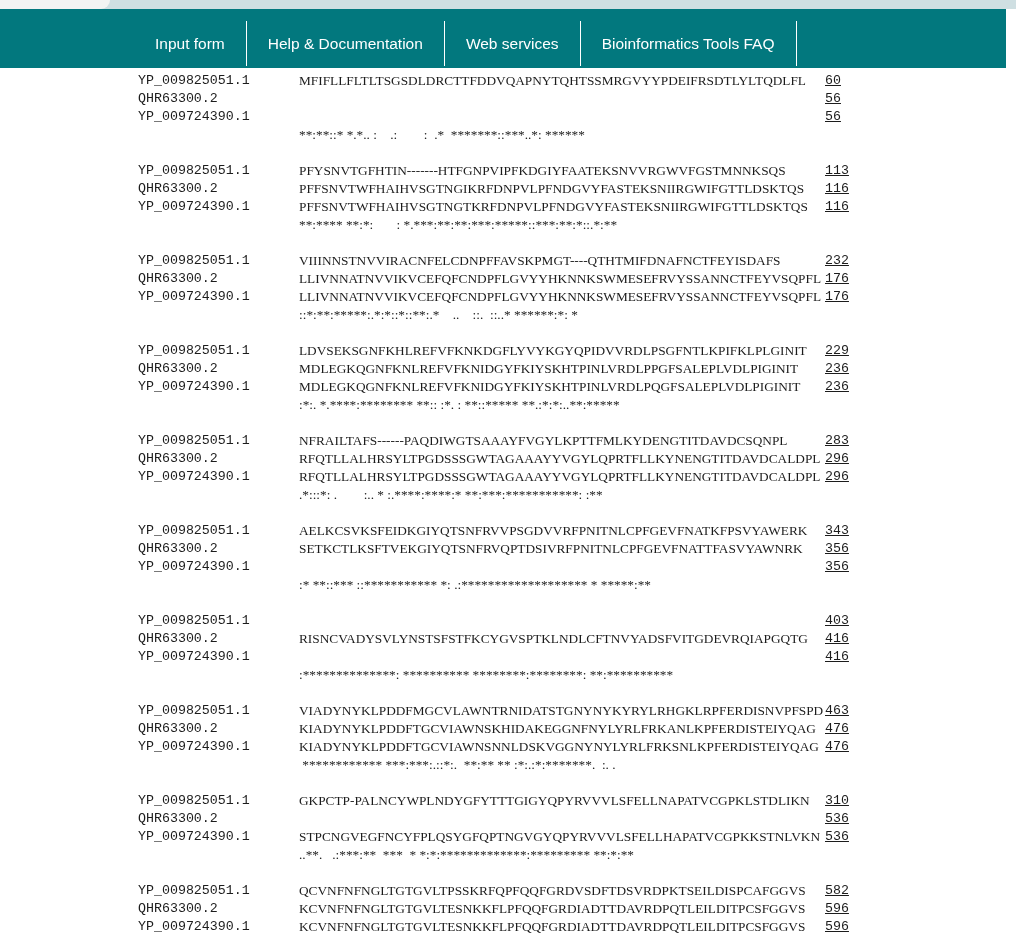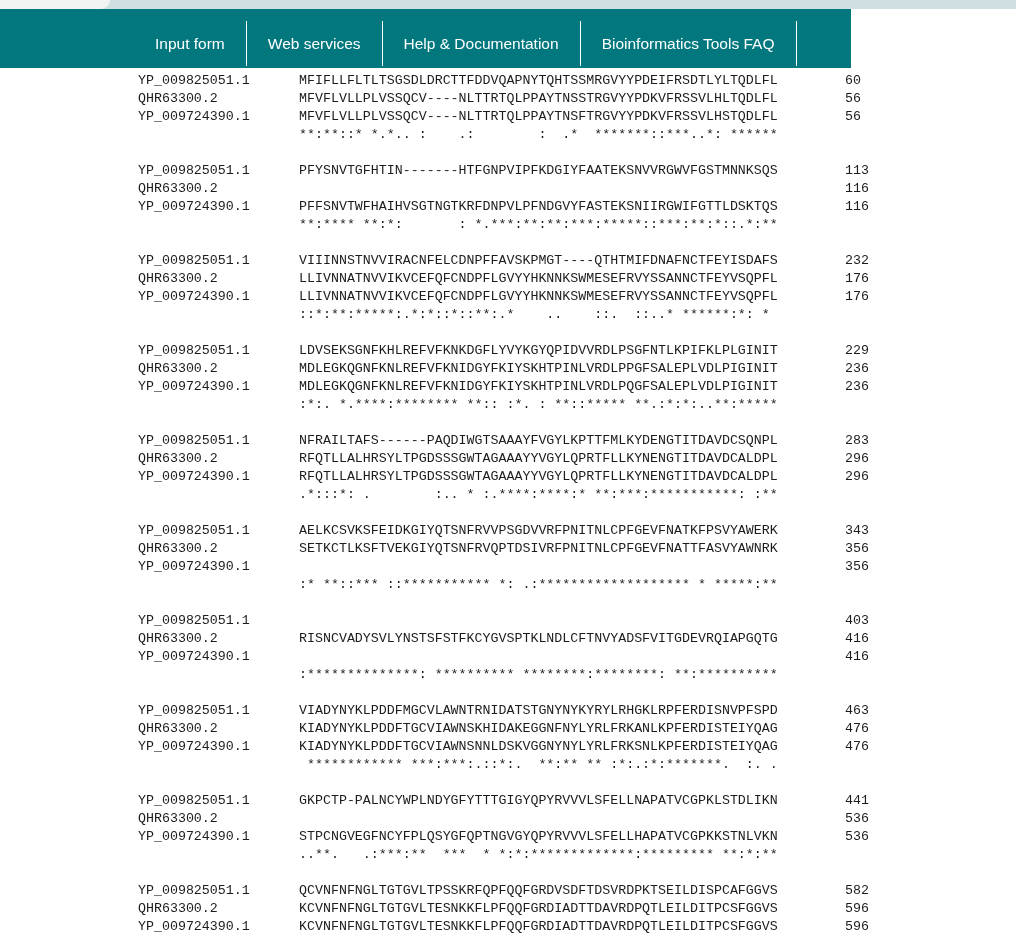--- a/index.html
+++ b/index.html
@@ -5,85 +5,84 @@
   html, body { margin:0; padding:0; }
   body {
     position:relative; width:1016px; height:939px; overflow:hidden;
     background:#ffffff; font-family:"Liberation Sans", sans-serif;
   }
   
   .top-strip { position:absolute; top:0; left:0; width:1016px; height:9px; background:#cfdfe2; }
   .top-tab   { position:absolute; top:0; left:0; width:110px; height:9px; background:#f2f4f3;
                border-bottom-right-radius:10px; }
   
-  .navbar { position:absolute; top:9px; left:0; width:851px; height:59px; background:#02787e; }
+  .navbar { position:absolute; top:9px; left:0; width:1006px; height:59px; background:#02787e; }
   .menu   { position:absolute; left:134px; top:12px; height:45px; display:flex;
             margin:0; padding:0; list-style:none; }
   .menu li {
     display:flex; align-items:center; padding:0 21px;
     border-right:1px solid #ffffff; color:#ffffff; font-size:15.5px;
     white-space:nowrap; cursor:pointer;
   }
   
   .content {
     position:absolute; top:72px; left:0; width:1016px;
     font-family:"Liberation Mono", monospace; font-size:13.3px;
     line-height:18px; color:#1c1c1c;
   }
   .ablock { position:relative; height:72px; margin-bottom:18px;text-align:center; }
   .arow   { position:relative; height:18px; }
   .sid { position:absolute; left:138px; white-space:pre; }
-  .seq { position:absolute; left:299px; white-space:pre; }
-  .cnt { position:absolute; left:845px; white-space:pre; }
+  .seq { position:absolute; left:299px; white-space:pre;font-family:Liberation Serif, serif; }
+  .cnt { position:absolute; left:825px; white-space:pre;text-decoration:underline; }
 </style>
 </head>
 <body>
 
 <div class="top-strip">
   <div class="top-tab"></div>
 </div>
 
 <div class="navbar">
   <ul class="menu">
     <li>Input form</li>
+    <li>Help &amp; Documentation</li>
     <li>Web services</li>
-    <li>Help &amp; Documentation</li>
     <li>Bioinformatics Tools FAQ</li>
   </ul>
 </div>
 
 <div class="content" id="alignment">
     <div class="ablock">
       <div class="arow">
         <span class="sid">YP_009825051.1</span>
         <span class="seq">MFIFLLFLTLTSGSDLDRCTTFDDVQAPNYTQHTSSMRGVYYPDEIFRSDTLYLTQDLFL</span>
         <span class="cnt">60</span>
       </div>
       <div class="arow">
         <span class="sid">QHR63300.2</span>
-        <span class="seq">MFVFLVLLPLVSSQCV----NLTTRTQLPPAYTNSSTRGVYYPDKVFRSSVLHLTQDLFL</span>
         <span class="cnt">56</span>
       </div>
       <div class="arow">
         <span class="sid">YP_009724390.1</span>
-        <span class="seq">MFVFLVLLPLVSSQCV----NLTTRTQLPPAYTNSFTRGVYYPDKVFRSSVLHSTQDLFL</span>
         <span class="cnt">56</span>
       </div>
       <div class="arow">
         <span class="seq">**:**::* *.*.. :    .:        :  .*  *******::***..*: ******</span>
       </div>
     </div>
     <div class="ablock">
       <div class="arow">
         <span class="sid">YP_009825051.1</span>
         <span class="seq">PFYSNVTGFHTIN-------HTFGNPVIPFKDGIYFAATEKSNVVRGWVFGSTMNNKSQS</span>
         <span class="cnt">113</span>
       </div>
       <div class="arow">
         <span class="sid">QHR63300.2</span>
+        <span class="seq">PFFSNVTWFHAIHVSGTNGIKRFDNPVLPFNDGVYFASTEKSNIIRGWIFGTTLDSKTQS</span>
         <span class="cnt">116</span>
       </div>
       <div class="arow">
         <span class="sid">YP_009724390.1</span>
         <span class="seq">PFFSNVTWFHAIHVSGTNGTKRFDNPVLPFNDGVYFASTEKSNIIRGWIFGTTLDSKTQS</span>
         <span class="cnt">116</span>
       </div>
       <div class="arow">
         <span class="seq">**:**** **:*:       : *.***:**:**:***:*****::***:**:*::.*:**</span>
       </div>
@@ -202,21 +201,21 @@
         <span class="cnt">476</span>
       </div>
       <div class="arow">
         <span class="seq"> ************ ***:***:.::*:.  **:** ** :*:.:*:*******.  :. .</span>
       </div>
     </div>
     <div class="ablock">
       <div class="arow">
         <span class="sid">YP_009825051.1</span>
         <span class="seq">GKPCTP-PALNCYWPLNDYGFYTTTGIGYQPYRVVVLSFELLNAPATVCGPKLSTDLIKN</span>
-        <span class="cnt">441</span>
+        <span class="cnt">310</span>
       </div>
       <div class="arow">
         <span class="sid">QHR63300.2</span>
         <span class="cnt">536</span>
       </div>
       <div class="arow">
         <span class="sid">YP_009724390.1</span>
         <span class="seq">STPCNGVEGFNCYFPLQSYGFQPTNGVGYQPYRVVVLSFELLHAPATVCGPKKSTNLVKN</span>
         <span class="cnt">536</span>
       </div>

